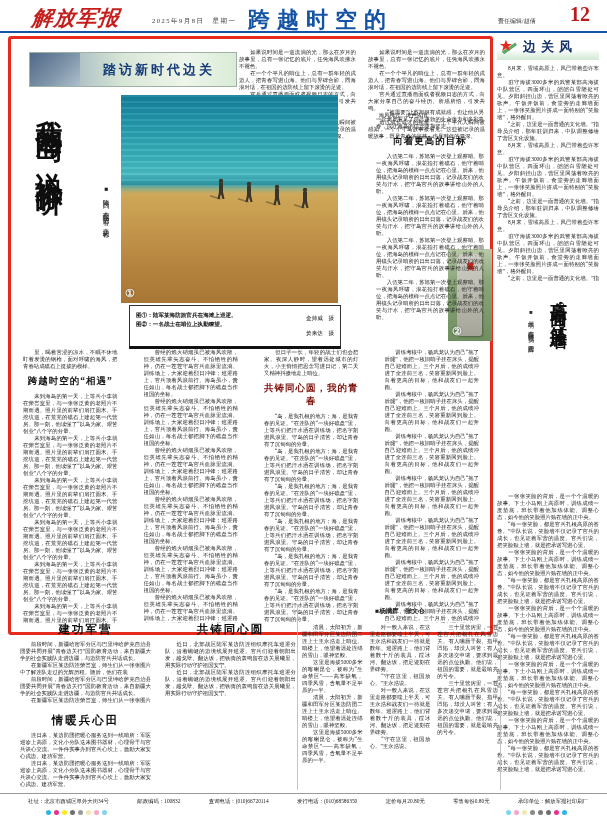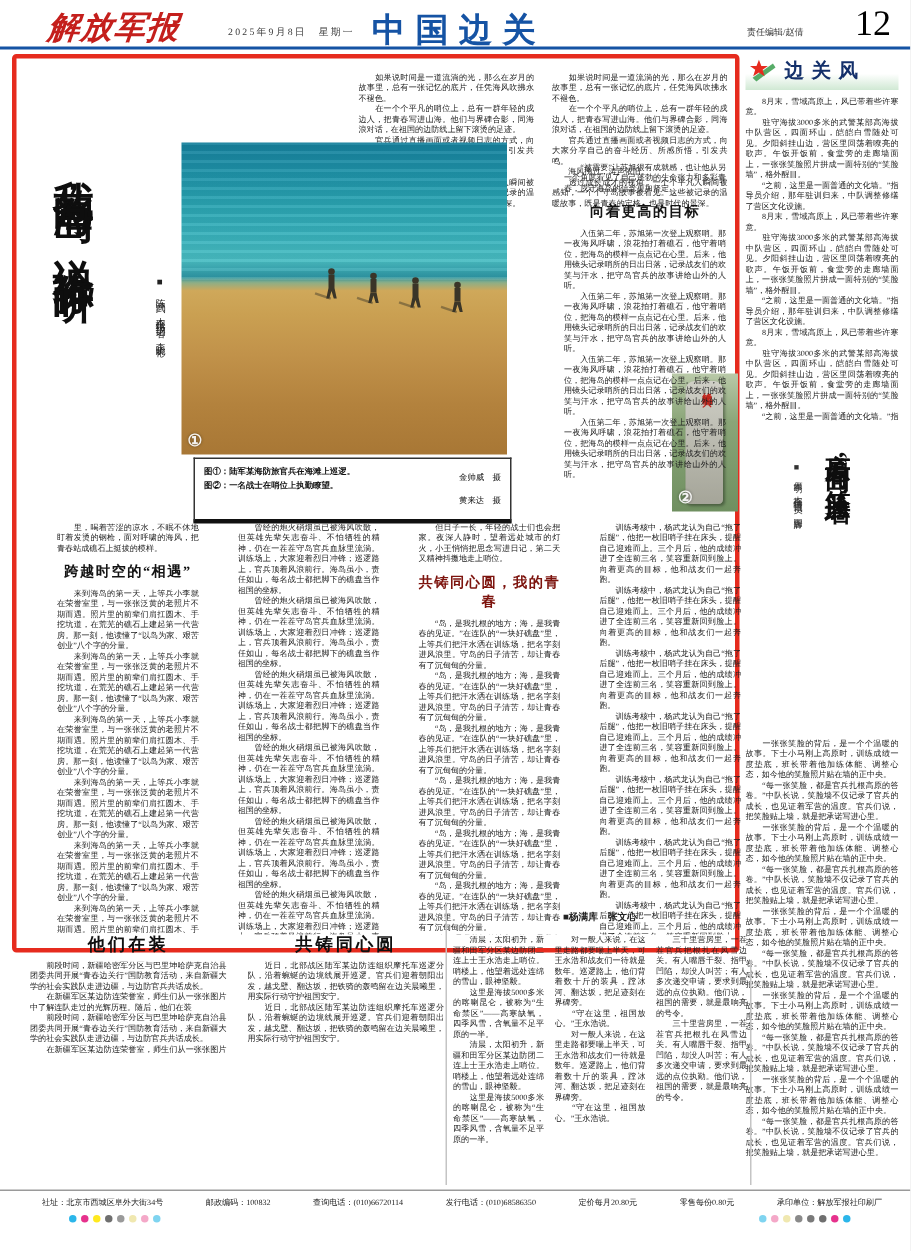--- a/index.html
+++ b/index.html
@@ -4,21 +4,21 @@
 <style>
   html,body{margin:0;padding:0;background:#e9e9e9;}
   .page{position:relative;width:607px;height:834px;background:#fff;overflow:hidden;
         font-family:"Liberation Serif","DejaVu Serif",serif;color:#1c1c1c;}
   
   .masthead{position:absolute;left:32px;top:4px;font-size:21px;font-weight:bold;font-style:italic;
             color:#c41f1c;letter-spacing:1px;transform:skewX(-6deg);}
   .hdr-date{position:absolute;left:152px;top:17px;font-size:6.5px;letter-spacing:1.5px;color:#3a3a3a;}
   .hdr-title{position:absolute;left:248px;top:5px;font-size:22px;font-weight:900;color:#1553a4;letter-spacing:7px;}
   .hdr-editor{position:absolute;left:498px;top:17px;font-size:6px;color:#333;}
-  .hdr-page{position:absolute;left:570px;top:3px;font-size:24px;font-weight:400;color:#000000;}
+  .hdr-page{position:absolute;left:570px;top:3px;font-size:20px;font-weight:700;color:#b91c1c;}
   .hdr-rule{position:absolute;left:0;top:31px;width:607px;height:1.6px;background:#1553a4;}
   
   .mainbox{position:absolute;left:8px;top:36px;width:479px;height:593px;border:3px solid #e62b1e;border-radius:3px;background:#fff;}
   .banner{position:absolute;left:18px;top:13px;width:206px;height:33px;border:1px solid #9fb0a4;
           background:linear-gradient(90deg,#8199ad 0,#a9bcc3 20%,#d8e6d6 45%,#eef5ea 75%,#d9ecd7 100%);}
   .banner-photo{position:absolute;left:0;top:0;bottom:0;width:50px;
           background:linear-gradient(135deg,#51688a 0,#7d93a8 55%,#aebfcd 100%);}
   .banner-label{position:absolute;left:54px;right:2px;top:0;bottom:0;display:flex;align-items:center;justify-content:center;
           font-size:13px;font-weight:900;color:#143a78;letter-spacing:3px;}
   .intro{position:absolute;left:228px;top:10px;width:246px;height:96px;column-count:2;column-gap:12px;
@@ -40,21 +40,21 @@
   .caption-credits{width:36px;display:flex;flex-direction:column;justify-content:space-around;
          text-align:right;font-size:5.6px;color:#111;}
   .photo-stone{position:absolute;left:437px;top:210px;width:44px;height:92px;overflow:hidden;
          background:linear-gradient(180deg,#b9c9a8 0%,#8aa578 35%,#6f8f60 100%);}
   .stone{position:absolute;left:20%;top:5%;width:58%;height:90%;border-radius:6px 6px 3px 3px;
          background:linear-gradient(180deg,#cfcfc6 0%,#aeae a2 100%);background:linear-gradient(180deg,#cfcfc6,#a5a599);
          box-shadow:1px 1px 2px rgba(0,0,0,.35);}
   .stone-text{position:absolute;left:50%;top:8%;transform:translateX(-50%);writing-mode:vertical-rl;
          font-size:6.5px;font-weight:bold;color:#c0251c;letter-spacing:1px;}
   .regionB{position:absolute;left:365px;top:70px;width:108px;height:240px;overflow:hidden;}
-  .regionA{position:absolute;left:27px;top:310px;width:456px;height:274px;display:flex;gap:26px;overflow:hidden;}
+  .regionA{position:absolute;left:12px;top:310px;width:456px;height:274px;display:flex;gap:26px;overflow:hidden;}
   .col{flex:1;overflow:hidden;}
   .dense{font-size:5.4px;line-height:7px;text-align:justify;white-space:pre-line;color:#202020;overflow:hidden;}
   .subhead{font-size:9.5px;font-weight:900;text-align:center;margin:5px 0;color:#141414;letter-spacing:1px;}
   .subhead.red{color:#7d140e;}
   
   .sidebar{position:absolute;left:497px;top:36px;width:102px;height:756px;}
   .sb-head{display:flex;align-items:center;gap:5px;padding:2px 2px 4px 2px;
            background:linear-gradient(180deg,rgba(255,255,255,0) 55%,rgba(120,190,130,.35) 100%);}
   .sb-head-label{font-size:13px;font-weight:900;color:#14306b;letter-spacing:5px;}
   .sb-top{margin-top:5px;height:216px;}
@@ -87,26 +87,30 @@
   .dots-left{left:46px;}  .dots-right{left:506px;}
   .soldiers{position:absolute;left:0;top:0;}
 </style>
 </head>
 <body>
 
 <div class="page">
 
   <div class="masthead">解放军报</div>
   <div class="hdr-date">2025年9月8日　星期一</div>
-  <div class="hdr-title">中国边关</div>
+  <div class="hdr-title">跨越时空的</div>
   <div class="hdr-editor">责任编辑/赵倩</div>
   <div class="hdr-page">12</div>
   <div class="hdr-rule"></div>
 
   <div class="mainbox">
+    <div class="banner">
+      <div class="banner-photo"></div>
+      <div class="banner-label">踏访新时代边关</div>
+    </div>
     <div class="intro dense">　　如果说时间是一道流淌的光，那么在岁月的故事里，总有一张记忆的底片，任凭海风吹拂永不褪色。
 　　在一个个平凡的哨位上，总有一群年轻的戍边人，把青春写进山海。他们与界碑合影，同海浪对话，在祖国的边防线上留下滚烫的足迹。
 　　官兵通过直播画面或者视频日志的方式，向大家分享自己的奋斗经历、所感所悟，引发共鸣。
 　　海风拂过，涛声依旧。
 　　透过成长成才的视角，一个个平凡人瞬间被感知，一个个守岛故事被看见。这些被记录的温暖故事，既是青春的定格，也是时代的景深。
 　　如果说时间是一道流淌的光，那么在岁月的故事里，总有一张记忆的底片，任凭海风吹拂永不褪色。
 　　在一个个平凡的哨位上，总有一群年轻的戍边人，把青春写进山海。他们与界碑合影，同海浪对话，在祖国的边防线上留下滚烫的足迹。
 　　官兵通过直播画面或者视频日志的方式，向大家分享自己的奋斗经历、所感所悟，引发共鸣。
 　　海风拂过，涛声依旧。
 　　透过成长成才的视角，一个个平凡人瞬间被感知，一个个守岛故事被看见。这些被记录的温暖故事，既是青春的定格，也是时代的景深。
@@ -256,31 +260,37 @@
 　　一张张笑脸的背后，是一个个温暖的故事。下士小马刚上高原时，训练成绩一度垫底，班长带着他加练体能、调整心态，如今他的笑脸照片贴在墙的正中央。
 　　“每一张笑脸，都是官兵扎根高原的答卷。”中队长说，笑脸墙不仅记录了官兵的成长，也见证着军营的温度。官兵们说，把笑脸贴上墙，就是把承诺写进心里。
 　　一张张笑脸的背后，是一个个温暖的故事。下士小马刚上高原时，训练成绩一度垫底，班长带着他加练体能、调整心态，如今他的笑脸照片贴在墙的正中央。
 　　“每一张笑脸，都是官兵扎根高原的答卷。”中队长说，笑脸墙不仅记录了官兵的成长，也见证着军营的温度。官兵们说，把笑脸贴上墙，就是把承诺写进心里。
 </div>
   </div>
 
   <div class="btm-left">
     <div class="mini-grid">
       <div>
-        <div class="mini-title">他们在装</div>
+        <div class="mini-title">建功军营</div>
         <div class="mini-text dense">　　前段时间，新疆哈密军分区与巴里坤哈萨克自治县团委共同开展“青春边关行”国防教育活动，来自新疆大学的社会实践队走进边疆，与边防官兵共话成长。
 　　在新疆军区某边防连荣誉室，师生们从一张张图片中了解连队走过的光辉历程。随后，他们在装
 　　前段时间，新疆哈密军分区与巴里坤哈萨克自治县团委共同开展“青春边关行”国防教育活动，来自新疆大学的社会实践队走进边疆，与边防官兵共话成长。
 　　在新疆军区某边防连荣誉室，师生们从一张张图片中了解连队走过的光辉历程。随后，他们在装
 </div>
       </div>
       <div>
         <div class="mini-title">共铸同心圆</div>
         <div class="mini-text dense">　　近日，北部战区陆军某边防连组织摩托车巡逻分队，沿着蜿蜒的边境线展开巡逻。官兵们迎着朝阳出发，越戈壁、翻达坂，把铁骑的轰鸣留在边关晨曦里，用实际行动守护祖国安宁。
 　　近日，北部战区陆军某边防连组织摩托车巡逻分队，沿着蜿蜒的边境线展开巡逻。官兵们迎着朝阳出发，越戈壁、翻达坂，把铁骑的轰鸣留在边关晨曦里，用实际行动守护祖国安宁。
+</div>
+      </div>
+      <div>
+        <div class="mini-title">情暖兵心田</div>
+        <div class="mini-text dense">　　连日来，某边防团把暖心服务送到一线哨所：军医巡诊上高原，文化小分队送来图书器材，心理骨干与官兵谈心交流。一件件实事办到官兵心坎上，激励大家安心戍边、建功军营。
+　　连日来，某边防团把暖心服务送到一线哨所：军医巡诊上高原，文化小分队送来图书器材，心理骨干与官兵谈心交流。一件件实事办到官兵心坎上，激励大家安心戍边、建功军营。
 </div>
       </div>
     </div>
   </div>
 
   <div class="btm-center">
     <div class="feat-byline">■杨满库　张文心</div>
     <div class="feat-cols">
       <div class="col dense">　　清晨，太阳初升，新疆和田军分区某边防团二连上士王永浩走上哨位。哨楼上，他望着远处连绵的雪山，眼神坚毅。
 　　这里是海拔5000多米的喀喇昆仑，被称为“生命禁区”——高寒缺氧，四季风雪，含氧量不足平原的一半。

